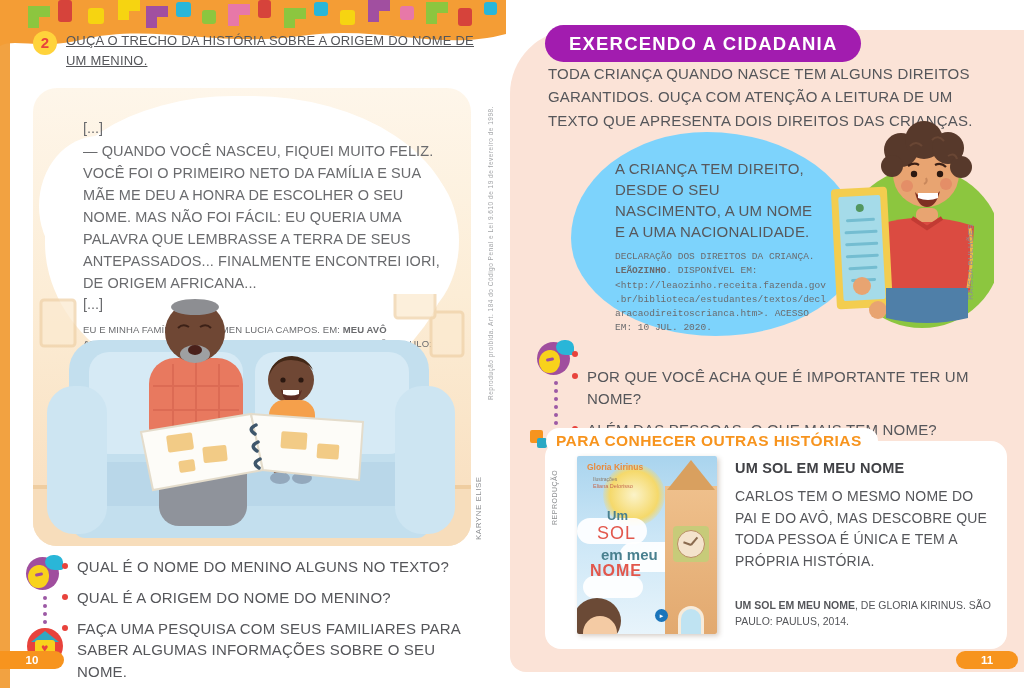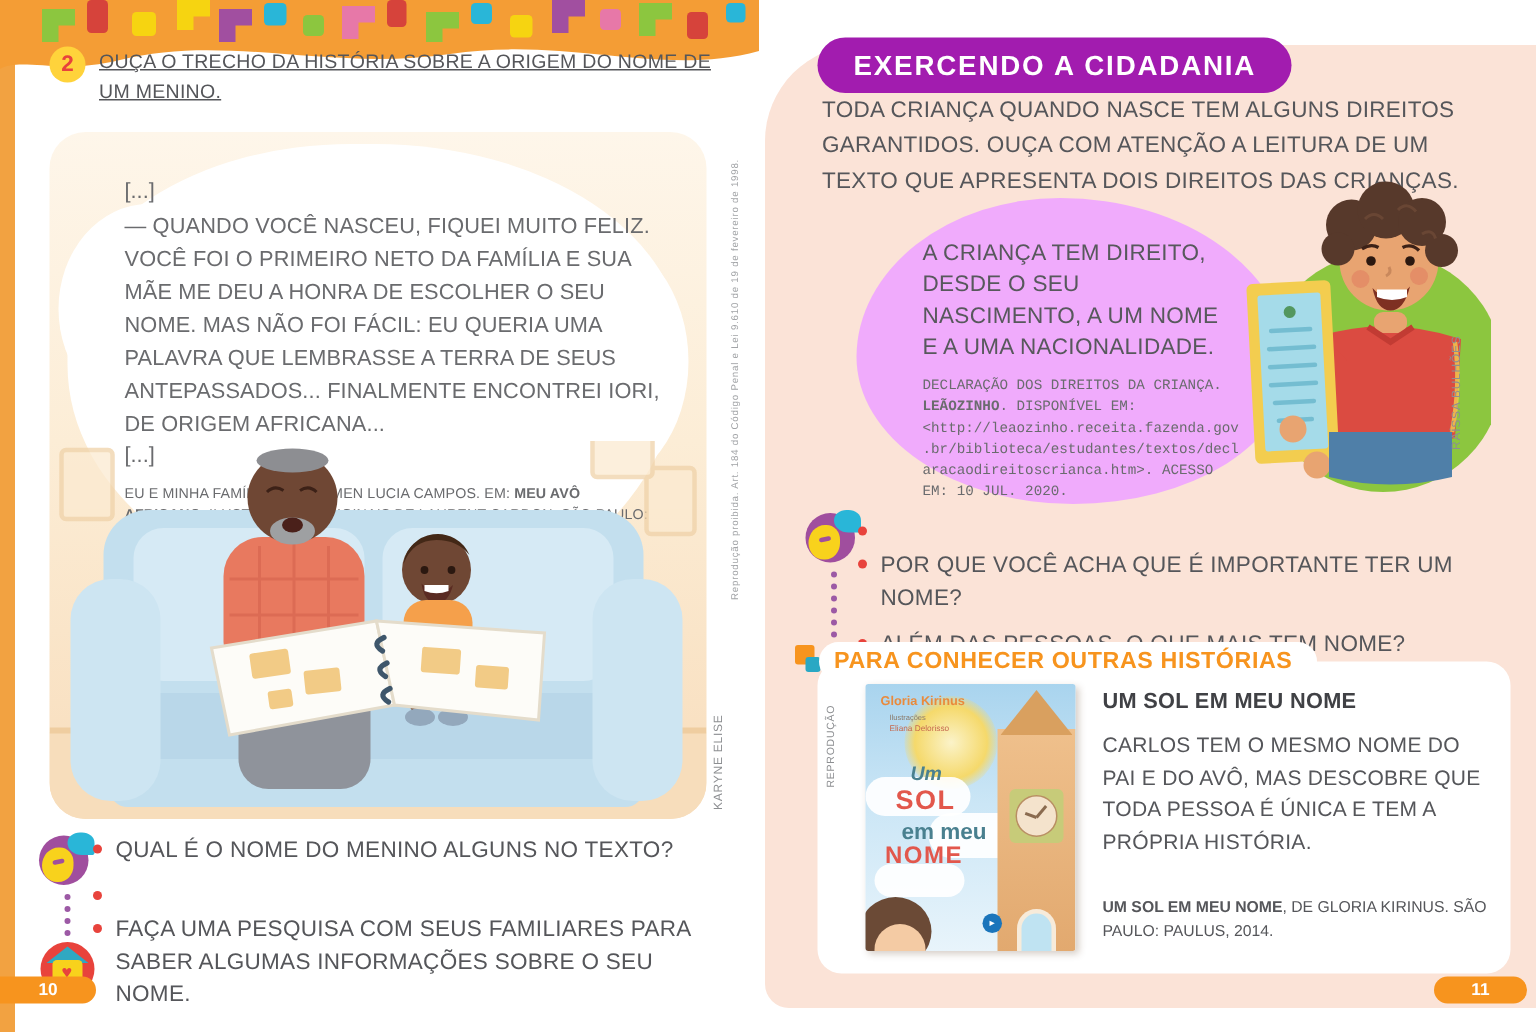--- a/index.html
+++ b/index.html
@@ -55,21 +55,21 @@
      line-height:18px;text-align:center;}
   .tab-left{left:0;top:651px;width:64px;border-radius:0 9px 9px 0;}
   .tab-right{left:956px;top:651px;width:62px;border-radius:9px;}
 
   
   .pink-bg{position:absolute;left:510px;top:30px;width:514px;height:642px;background:#FBE3D7;
      border-radius:64px 0 0 16px;}
   .badge{position:absolute;left:545px;top:12px;height:37px;padding:0 24px;border-radius:20px;background:#a21caf;
      color:#fff;font-weight:bold;font-size:18.5px;letter-spacing:1.2px;line-height:37px;margin-top:13px;}
   .intro{position:absolute;left:548px;top:62px;width:432px;margin:0;font-size:15px;line-height:1.55;letter-spacing:.2px;}
-  .teal-blob{position:absolute;left:571px;top:132px;width:289px;height:204px;background:#f0abfc;
+  .teal-blob{position:absolute;left:571px;top:132px;width:289px;height:204px;background:#7dd3fc;
      border-radius:47% 53% 50% 50% / 52% 55% 45% 48%;}
   .teal-quote{position:absolute;left:44px;top:26px;width:200px;margin:0;font-size:15px;line-height:1.4;
      color:#57585C;letter-spacing:.2px;}
   .teal-cite{position:absolute;left:44px;top:118px;width:216px;margin:0;font-size:9.5px;line-height:1.5;
      color:#6A6B6E;overflow-wrap:anywhere;font-family:Liberation Mono, monospace;}
   .boy-illo{position:absolute;left:822px;top:120px;width:172px;height:212px;}
 
   .stories-pill{position:absolute;left:546px;top:428px;height:26px;padding:0 16px 0 10px;background:#fff;
      border-radius:13px;color:#F7941E;font-weight:bold;font-size:15.5px;letter-spacing:.4px;line-height:26px;}
   .stories-icon{position:absolute;left:530px;top:430px;width:20px;height:20px;}
@@ -93,22 +93,22 @@
   .cover .clock b{position:absolute;left:17px;top:9px;width:2px;height:10px;background:#8A6B4F;transform-origin:bottom;}
   .cover .win{position:absolute;right:13px;bottom:0;width:26px;height:28px;background:#BFE3F2;
      border:3px solid #F7EBDA;border-bottom:none;border-radius:13px 13px 0 0;}
   .cover .hair{position:absolute;left:-4px;bottom:-10px;width:48px;height:46px;background:#6B4A36;border-radius:50%;}
   .cover .face{position:absolute;left:6px;bottom:-16px;width:34px;height:34px;background:#F4CBA4;border-radius:50%;}
   .cover .pub{position:absolute;left:78px;bottom:12px;width:13px;height:13px;background:#1B75BB;border-radius:50%;
      color:#fff;font-size:7px;line-height:13px;text-align:center;}
   .cov-author{position:absolute;left:10px;top:6px;font-size:8.5px;font-weight:bold;color:#E98A3C;}
   .cov-il1{position:absolute;left:16px;top:20px;font-size:5px;color:#8A7A6A;}
   .cov-il2{position:absolute;left:16px;top:27px;font-size:5.5px;color:#C56A50;}
-  .cov-t1{position:absolute;left:30px;top:52px;font-size:13px;font-weight:bold;color:#49808F;font-style:italic;}
-  .cov-t2{position:absolute;left:20px;top:67px;font-size:18px;font-weight:bold;color:#E2574C;letter-spacing:1px;text-align:center;}
+  .cov-t1{position:absolute;left:30px;top:52px;font-size:13px;font-weight:bold;color:#49808F;}
+  .cov-t2{position:absolute;left:20px;top:67px;font-size:18px;font-weight:normal;color:#E2574C;letter-spacing:1px;text-align:center;}
   .cov-t3{position:absolute;left:24px;top:90px;font-size:15px;font-weight:bold;color:#49808F;}
   .cov-t4{position:absolute;left:13px;top:106px;font-size:16px;font-weight:bold;color:#E2574C;letter-spacing:1px;}
 
   .book-title{position:absolute;left:735px;top:460px;margin:0;font-size:14.5px;font-weight:bold;color:#404145;letter-spacing:.2px;}
   .book-desc{position:absolute;left:735px;top:486px;width:264px;margin:0;font-size:14px;line-height:1.55;letter-spacing:.2px;}
   .book-cite{position:absolute;left:735px;top:598px;width:268px;margin:0;font-size:10.5px;line-height:1.5;color:#55565A;}
 </style>
 </head>
 <body>
 
@@ -237,20 +237,21 @@
       </div>
     </div>
 
     <ul class="questions" style="left:62px;top:556px;width:414px;">
       <li>
           <span class="bdot"></span>
           <span>QUAL É O NOME DO MENINO ALGUNS NO TEXTO?</span>
         </li>
       <li>
           <span class="bdot"></span>
+          <span>QUAL É A ORIGEM DO NOME DO MENINO?</span>
         </li>
       <li>
           <span class="bdot"></span>
           <span>FAÇA UMA PESQUISA COM SEUS FAMILIARES PARA SABER ALGUMAS INFORMAÇÕES SOBRE O SEU NOME.</span>
         </li>
     </ul>
 
     <div class="tab tab-left">10</div>
   </section>
 

